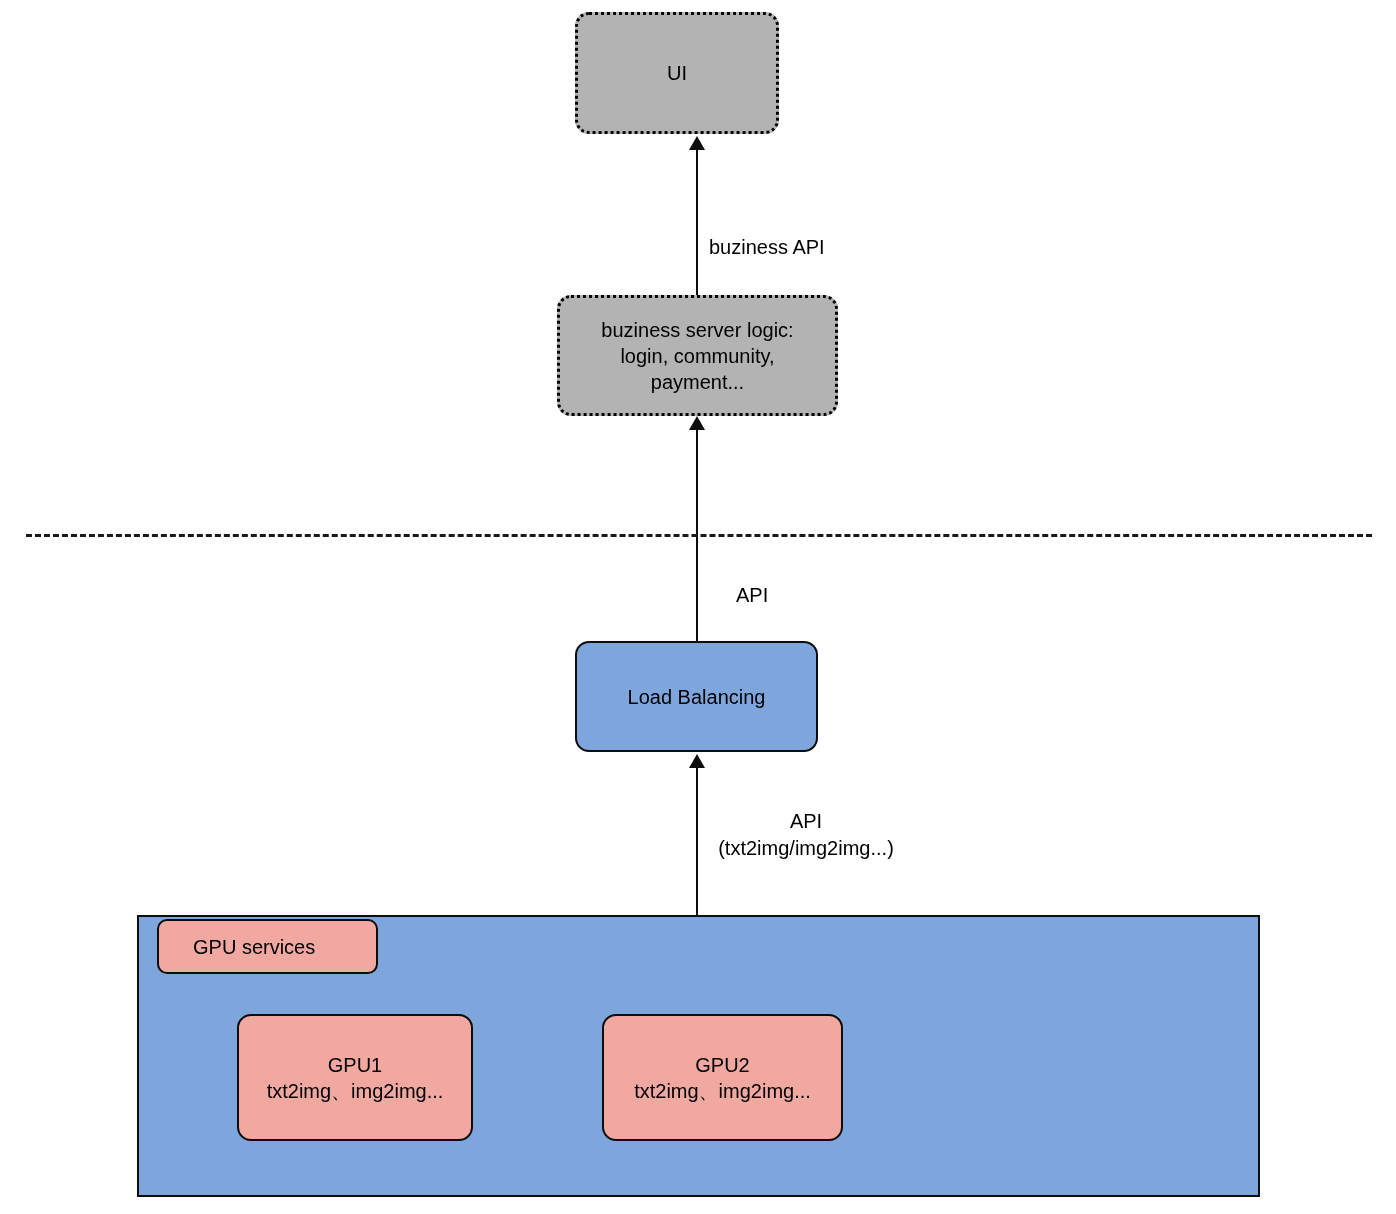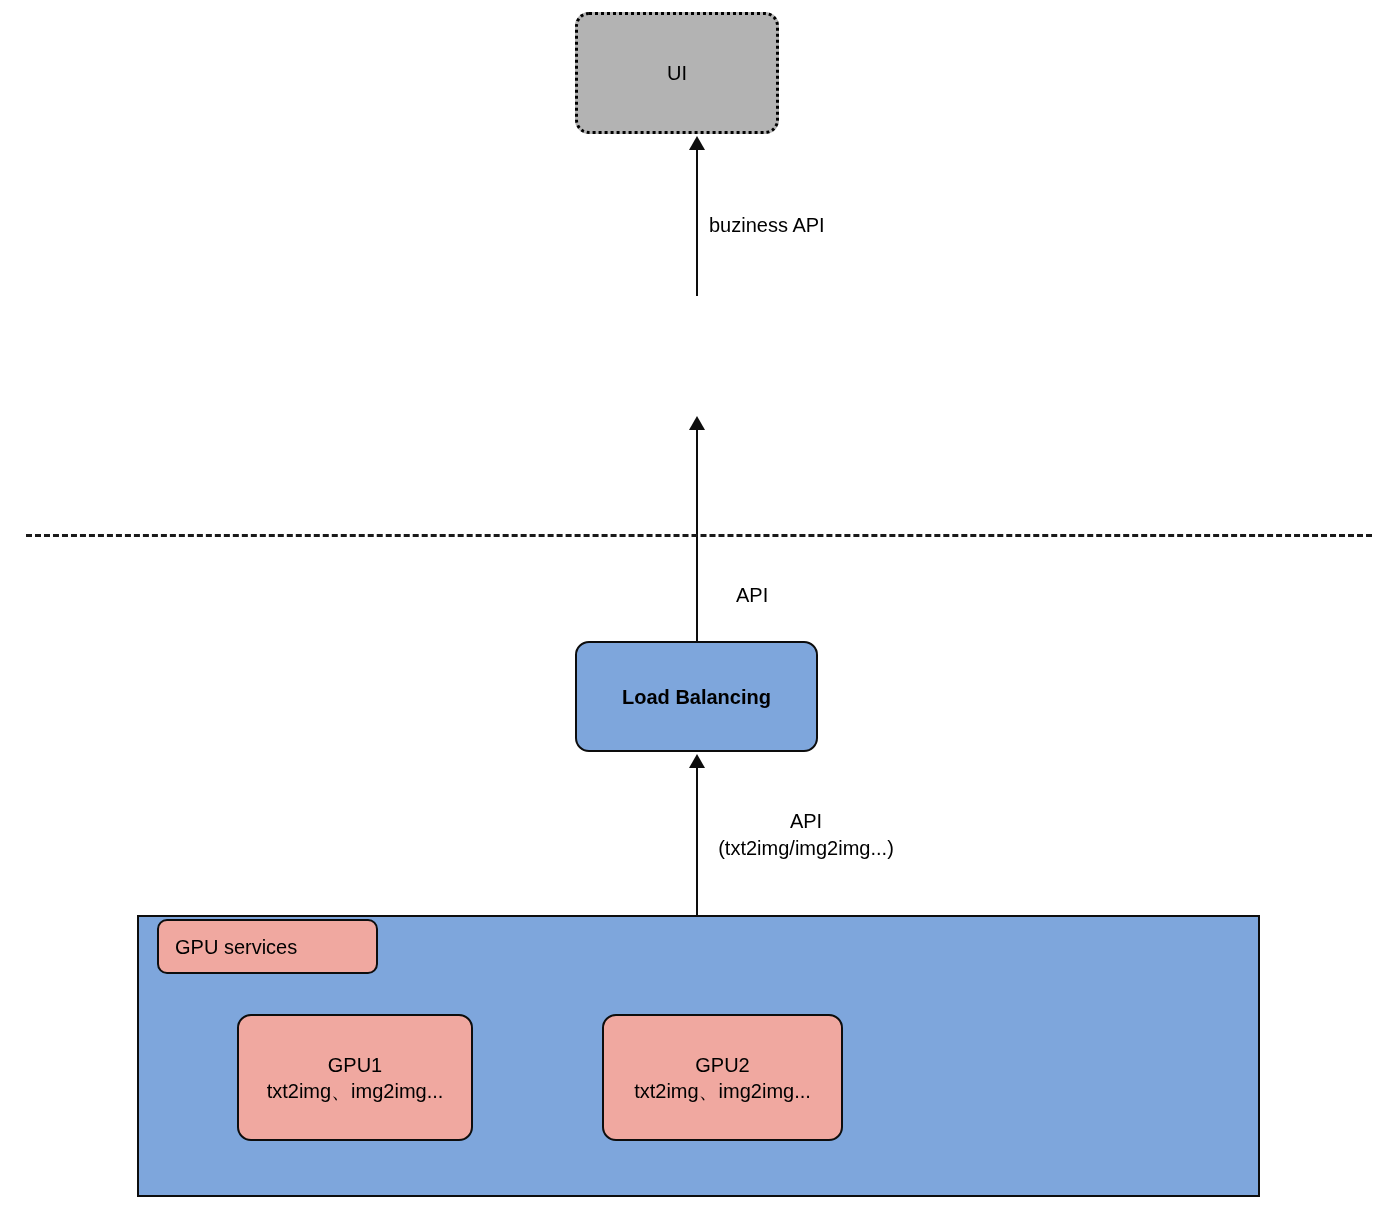--- a/index.html
+++ b/index.html
@@ -56,21 +56,20 @@
   
   #lb-box {
     left: 575px;
     top: 641px;
     width: 243px;
     height: 111px;
     background: #7ea6dc;
     border: 2px solid #0d0d0d;
     border-radius: 14px;
     font-size: 20px;
-    font-weight: bold;
   }
 
   
   #gpu-container {
     position: absolute;
     left: 137px;
     top: 915px;
     width: 1123px;
     height: 282px;
     box-sizing: border-box;
@@ -82,21 +81,21 @@
   #gpu-services-label {
     left: 157px;
     top: 919px;
     width: 221px;
     height: 55px;
     background: #f0a8a0;
     border: 2px solid #0d0d0d;
     border-radius: 10px;
     font-size: 20px;
     justify-content: flex-start;
-    padding-left: 16px;
+    padding-left: 34px;
   }
 
   
   .gpu-node {
     top: 1014px;
     height: 127px;
     background: #f0a8a0;
     border: 2px solid #0d0d0d;
     border-radius: 14px;
     font-size: 20px;
@@ -128,21 +127,21 @@
 
   
   .edge-label {
     position: absolute;
     color: #000000;
     font-size: 20px;
     line-height: 1.35;
     text-align: center;
     white-space: pre-line;
   }
-  #label-buziness-api { left: 709px; top: 212px; text-align: right; }
+  #label-buziness-api { left: 709px; top: 234px; text-align: right; }
   #label-api         { left: 736px; top: 582px; }
   #label-api-gpu     { left: 688px; top: 808px; width: 236px; }
 
   
   #divider {
     position: absolute;
     left: 26px;
     top: 534px;
     width: 1346px;
     height: 0;
@@ -153,20 +152,23 @@
 <body>
 
 <div id="canvas">
 
   <div class="node" id="ui-box">UI</div>
 
   <div class="conn-line" id="conn-logic-ui-line"></div>
   <div class="arrow-head" id="conn-logic-ui-arrow"></div>
   <div class="edge-label" id="label-buziness-api">buziness API</div>
 
+  <div class="node" id="logic-box">buziness server logic:
+login, community,
+payment...</div>
 
   <div class="conn-line" id="conn-lb-logic-line"></div>
   <div class="arrow-head" id="conn-lb-logic-arrow"></div>
 
   <div id="divider"></div>
 
   <div class="edge-label" id="label-api">API</div>
 
   <div class="node" id="lb-box">Load Balancing</div>
 

